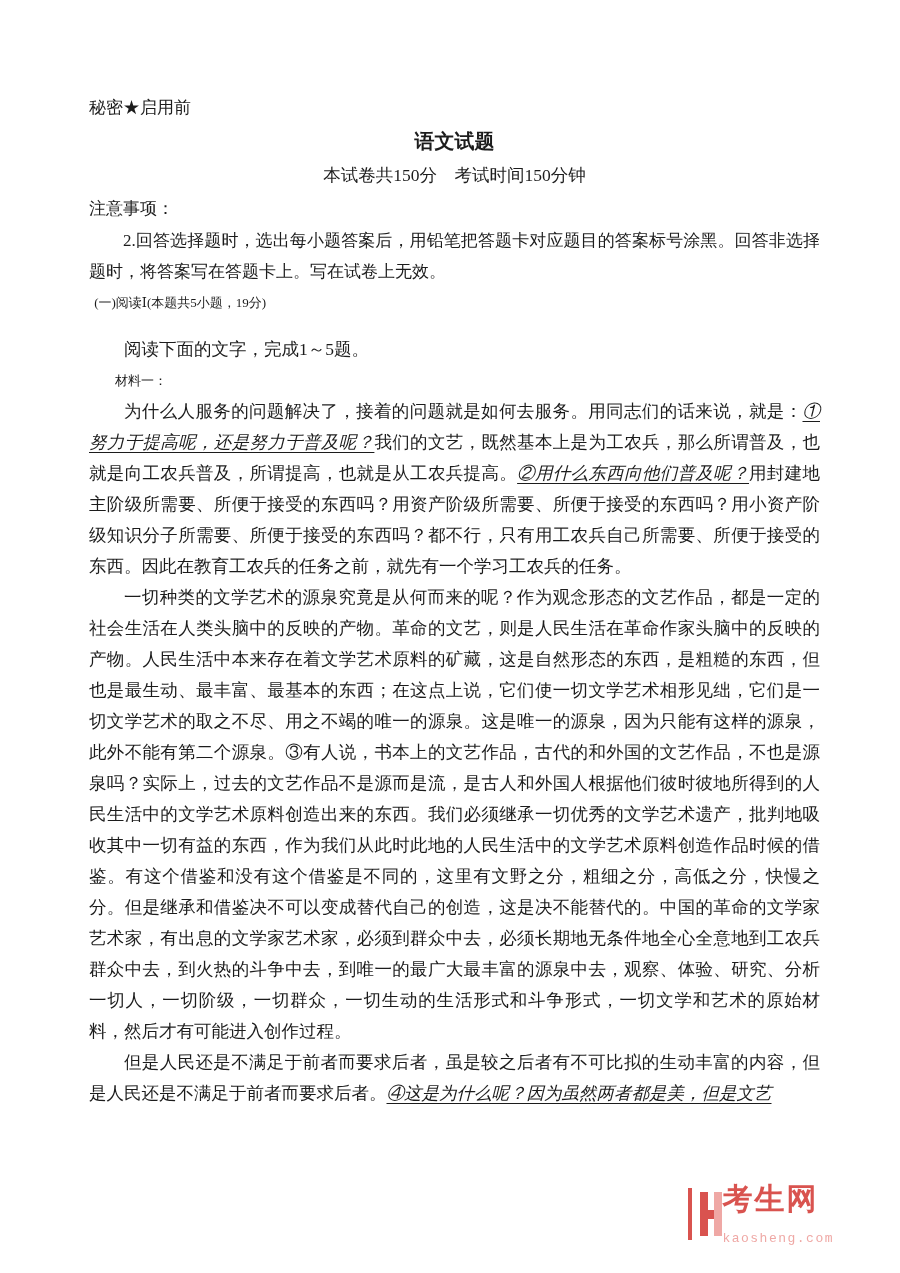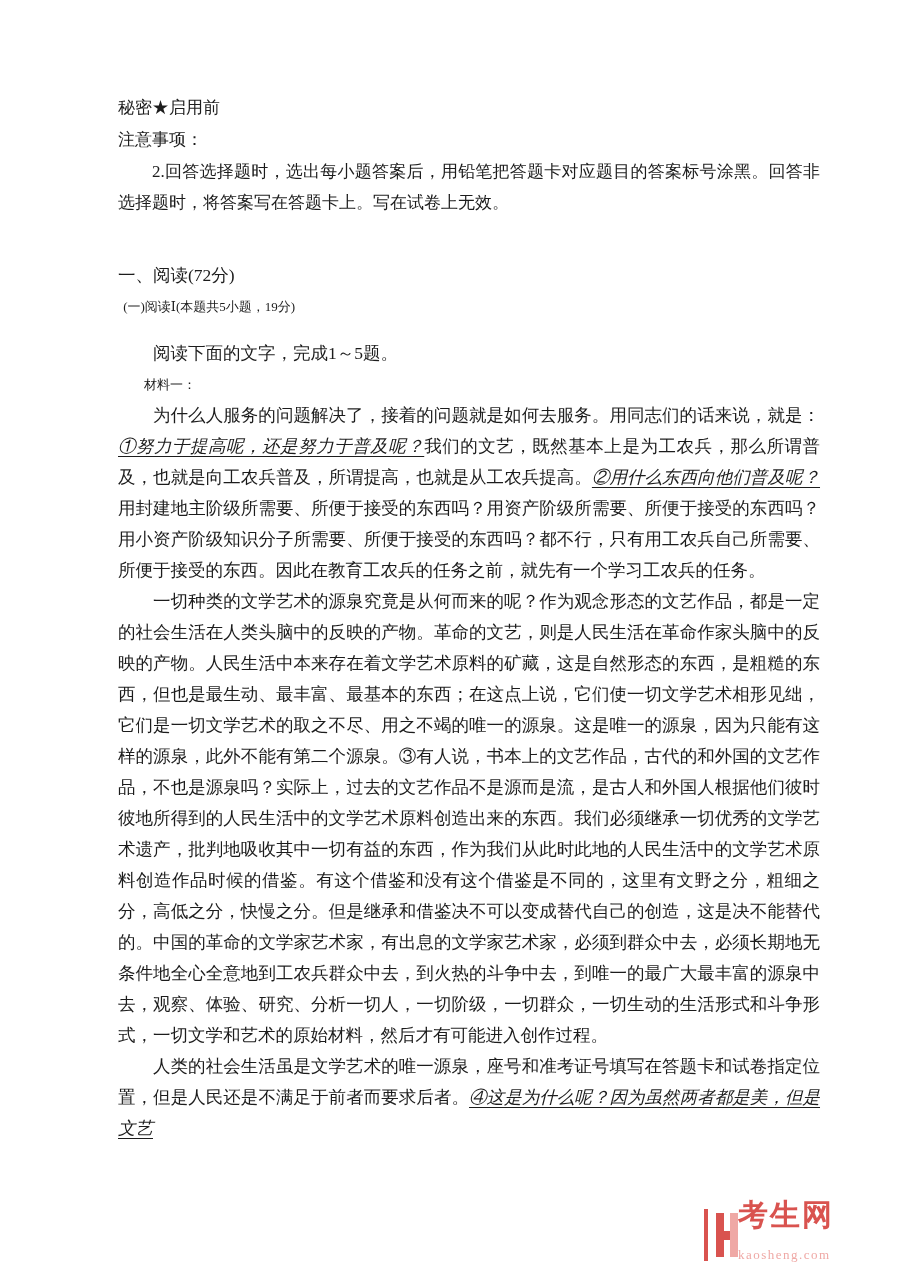--- a/index.html
+++ b/index.html
@@ -6,21 +6,21 @@
   html, body { background: #ffffff; }
   body {
     width: 900px;
     height: 1273px;
     position: relative;
     overflow: hidden;
     font-family: "Liberation Serif", "DejaVu Serif", serif;
     color: #1c1c1c;
   }
   .page {
-    padding: 96px 80px 0 118px;
+    padding: 96px 80px 0 89px;
   }
   .classification {
     font-size: 17px;
     line-height: 24px;
     margin-bottom: 4px;
   }
   .title {
     text-align: center;
     font-size: 21px;
     font-weight: bold;
@@ -81,23 +81,23 @@
   }
   .seg-underline {
     text-decoration: underline;
     text-underline-offset: 4px;
     font-style: italic;
   }
   
   .watermark {
     position: absolute;
     right: 66px;
-    bottom: 12px;
+    bottom: 28px;
     display: flex;
-    align-items: flex-end;
+    align-items: center;
     gap: 0;
   }
   .wm-glyph {
     position: relative;
     width: 34px;
     height: 52px;
   }
   .wm-glyph .bar-left {
     position: absolute;
     left: 0; top: 0;
@@ -128,50 +128,51 @@
     font-size: 30px;
     font-weight: bold;
     letter-spacing: 2px;
     line-height: 34px;
   }
   .wm-url {
     color: var(--wm-color-light, #efa8a5);
     font-size: 13px;
     letter-spacing: 1.5px;
     margin-top: 16px;
-    font-family: Liberation Serif, serif;
+    font-family: Liberation Mono, monospace;
   }
 </style>
 </head>
 <body>
 
 <div class="page">
 
   <div class="classification">秘密★启用前</div>
 
 
+  <div class="subtitle">语文试题</div>
 
+  <div class="exam-info">本试卷共150分　考试时间150分钟</div>
 
   <div class="notice-heading">注意事项：</div>
 
 
   <div class="notice-item">2.回答选择题时，选出每小题答案后，用铅笔把答题卡对应题目的答案标号涂黑。回答非选择题时，将答案写在答题卡上。写在试卷上无效。</div>
 
-  <div class="section-heading">一、阅读(72分)</div>
 
   <div class="section-subheading">(一)阅读Ⅰ(本题共5小题，19分)</div>
 
   <div class="section-instruction">阅读下面的文字，完成1～5题。</div>
 
   <div class="material-label">材料一：</div>
 
   <div>
       <p class="body-para"><span>为什么人服务的问题解决了，接着的问题就是如何去服务。用同志们的话来说，就是：</span><span class="seg-underline">①努力于提高呢，还是努力于普及呢？</span><span>我们的文艺，既然基本上是为工农兵，那么所谓普及，也就是向工农兵普及，所谓提高，也就是从工农兵提高。</span><span class="seg-underline">②用什么东西向他们普及呢？</span><span>用封建地主阶级所需要、所便于接受的东西吗？用资产阶级所需要、所便于接受的东西吗？用小资产阶级知识分子所需要、所便于接受的东西吗？都不行，只有用工农兵自己所需要、所便于接受的东西。因此在教育工农兵的任务之前，就先有一个学习工农兵的任务。</span></p>
       <p class="body-para"><span>一切种类的文学艺术的源泉究竟是从何而来的呢？作为观念形态的文艺作品，都是一定的社会生活在人类头脑中的反映的产物。革命的文艺，则是人民生活在革命作家头脑中的反映的产物。人民生活中本来存在着文学艺术原料的矿藏，这是自然形态的东西，是粗糙的东西，但也是最生动、最丰富、最基本的东西；在这点上说，它们使一切文学艺术相形见绌，它们是一切文学艺术的取之不尽、用之不竭的唯一的源泉。这是唯一的源泉，因为只能有这样的源泉，此外不能有第二个源泉。③有人说，书本上的文艺作品，古代的和外国的文艺作品，不也是源泉吗？实际上，过去的文艺作品不是源而是流，是古人和外国人根据他们彼时彼地所得到的人民生活中的文学艺术原料创造出来的东西。我们必须继承一切优秀的文学艺术遗产，批判地吸收其中一切有益的东西，作为我们从此时此地的人民生活中的文学艺术原料创造作品时候的借鉴。有这个借鉴和没有这个借鉴是不同的，这里有文野之分，粗细之分，高低之分，快慢之分。但是继承和借鉴决不可以变成替代自己的创造，这是决不能替代的。中国的革命的文学家艺术家，有出息的文学家艺术家，必须到群众中去，必须长期地无条件地全心全意地到工农兵群众中去，到火热的斗争中去，到唯一的最广大最丰富的源泉中去，观察、体验、研究、分析一切人，一切阶级，一切群众，一切生动的生活形式和斗争形式，一切文学和艺术的原始材料，然后才有可能进入创作过程。</span></p>
-      <p class="body-para"><span>人类的社会生活虽是文学艺术的唯一源泉，座号和准考证号填写在答题卡和试卷指定位置，但是人民还是不满足于前者而要求后者。</span><span class="seg-underline">④这是为什么呢？因为虽然两者都是美，但是文艺</span></p>
+      <p class="body-para"><span>但是人民还是不满足于前者而要求后者，虽是较之后者有不可比拟的生动丰富的内容，但是人民还是不满足于前者而要求后者。</span><span class="seg-underline">④这是为什么呢？因为虽然两者都是美，但是文艺</span></p>
     </div>
 
 </div>
 
 <div class="watermark">
   <div class="wm-glyph">
     <div class="bar-left"></div>
     <div class="block-a"></div>
     <div class="block-mid"></div>
     <div class="block-b"></div>

